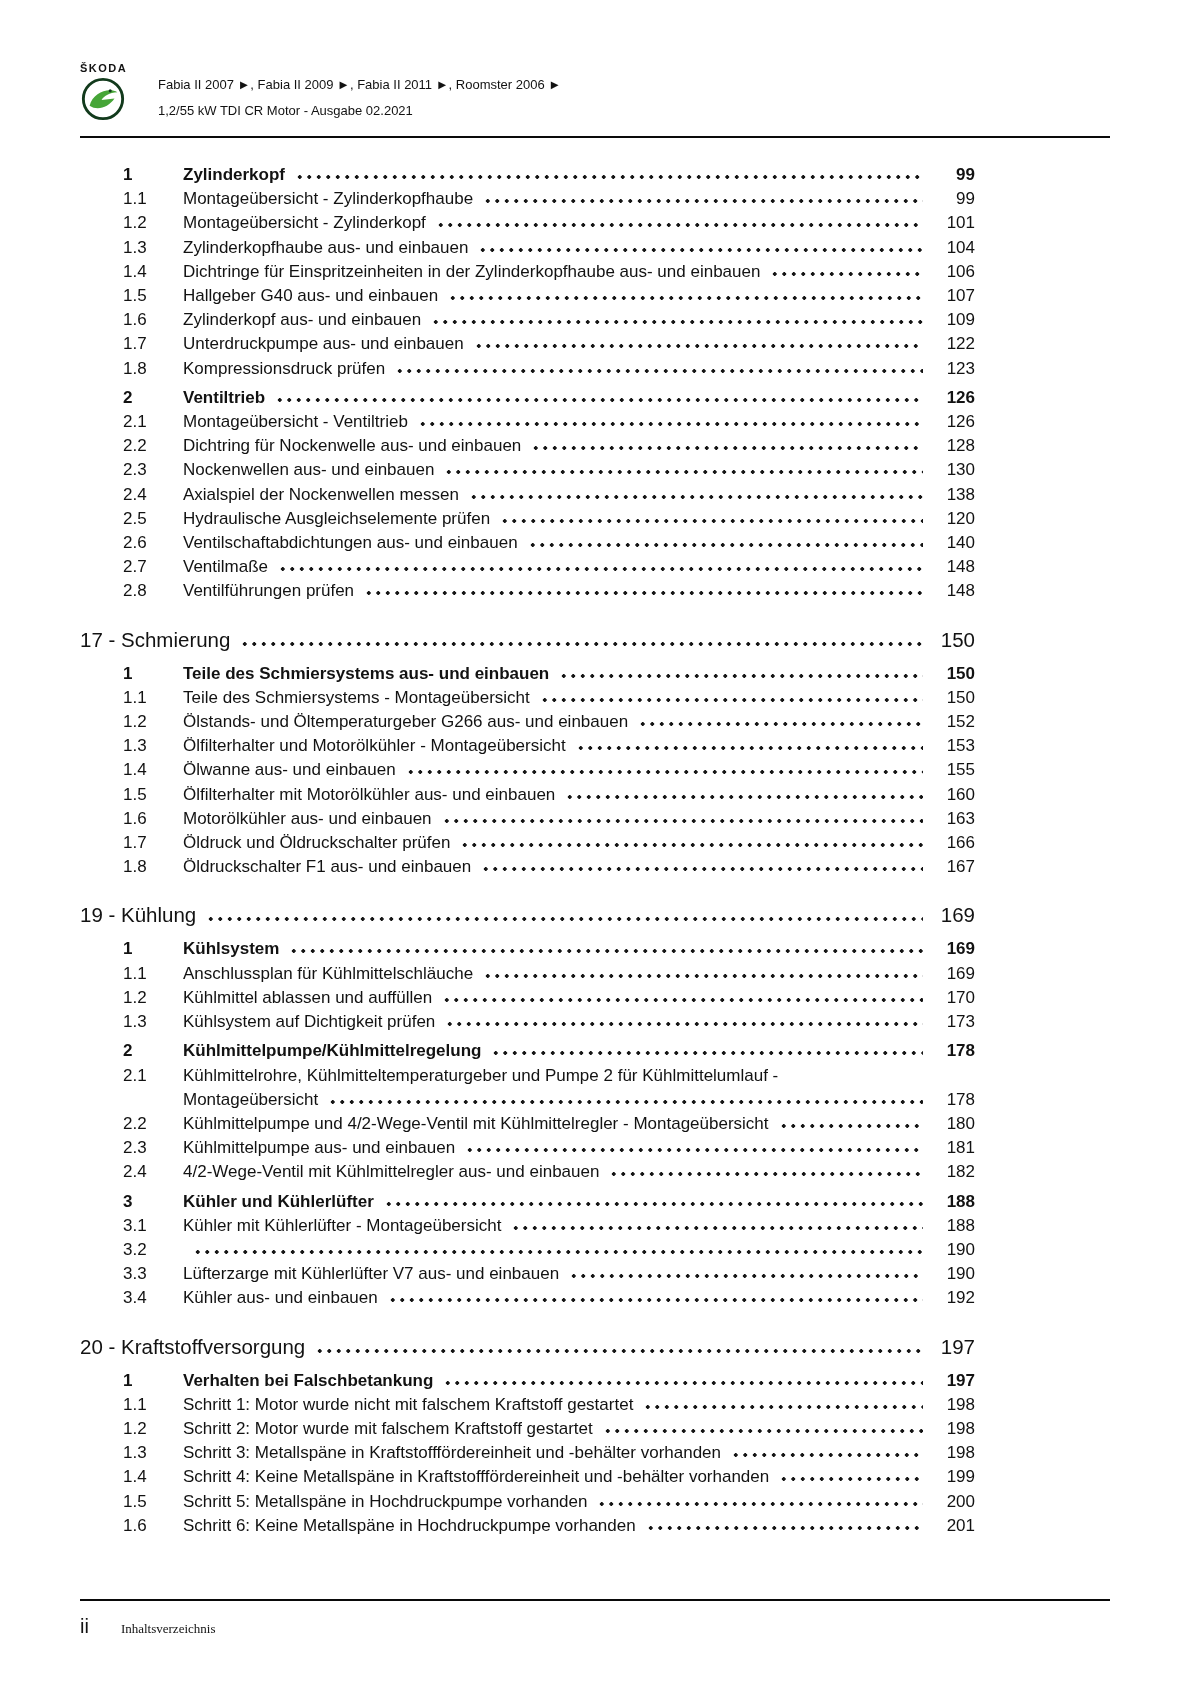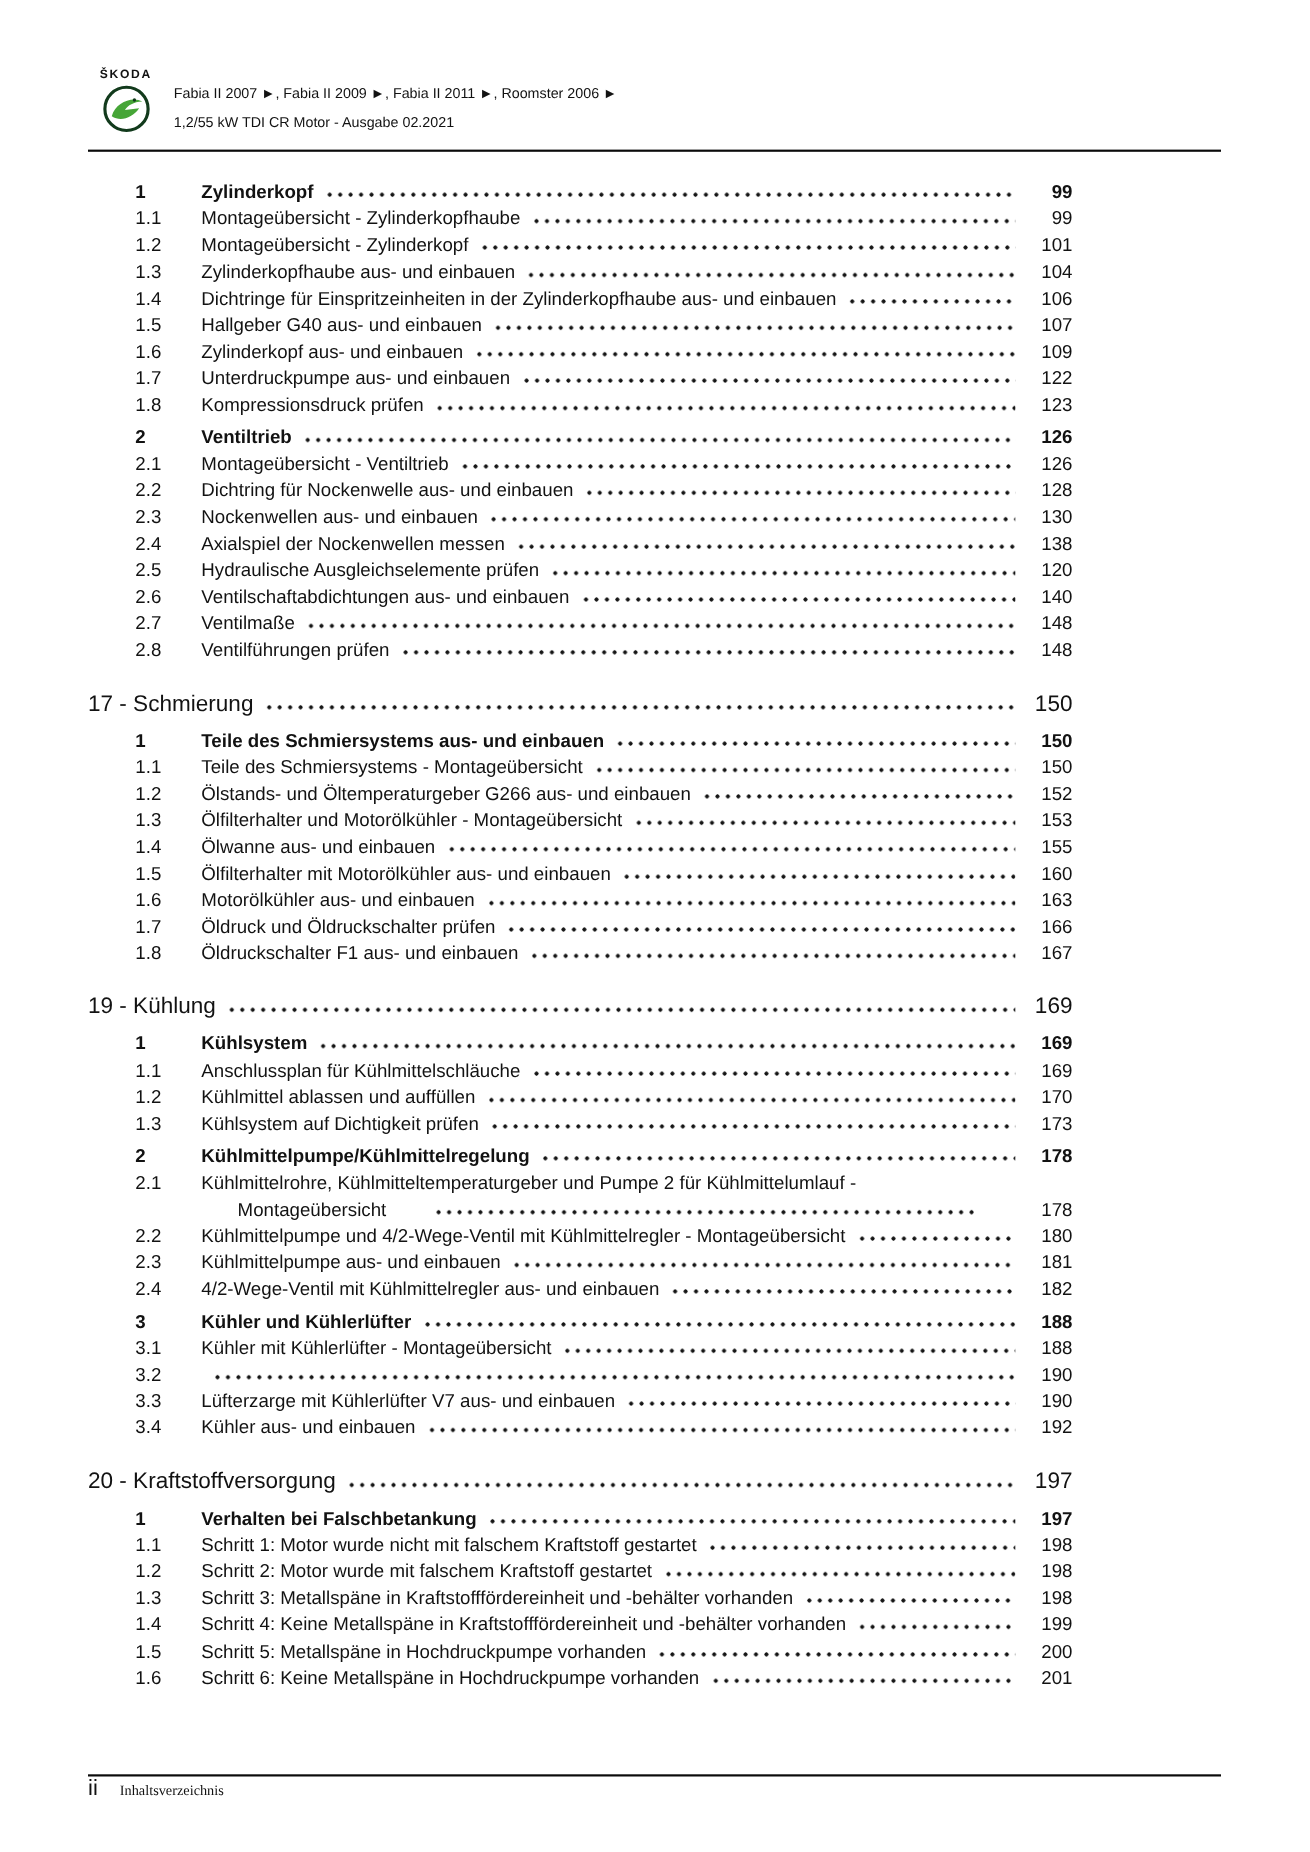--- a/index.html
+++ b/index.html
@@ -15,21 +15,21 @@
     width: 1191px;
     min-height: 1684px;
     padding: 62px 81px 46px 80px;
     display: flex;
     flex-direction: column;
     background: #ffffff;
   }
 
   
   .header { display: flex; align-items: flex-start; gap: 20px; margin-bottom: 12px; }
-  .logo-block { width: 58px; display: flex; flex-direction: column; align-items: flex-end; flex: 0 0 auto; }
+  .logo-block { width: 58px; display: flex; flex-direction: column; align-items: flex-start; flex: 0 0 auto; }
   .brand-text { font-size: 11px; font-weight: bold; letter-spacing: 1.5px; margin-bottom: 2px; }
   .logo-svg { width: 46px; height: 46px; display: block; }
   .header-text { padding-top: 10px; font-size: 13px; line-height: 26px; }
 
   .rule { border: none; border-top: 2px solid #0a0a0a; height: 0; width: 100%; }
 
   
   .toc { padding: 20px 135px 26px 0; }
   .toc-row {
     display: flex;
@@ -51,25 +51,25 @@
     flex: 1 1 14px;
     min-width: 14px;
     height: 14px;
     margin: 0 8px 0 10px;
     background-image: radial-gradient(circle, #151515 1.6px, transparent 2.05px);
     background-size: 9.5px 6px;
     background-position: left bottom;
     background-repeat: repeat-x;
   }
   .toc-row .pg { flex: 0 0 auto; min-width: 44px; text-align: right; }
-  .toc-row.cont-second { margin-top: 0; gap: 33px; }
+  .toc-row.cont-second { margin-top: 0; }
 
   
   .footer-rule { margin-top: auto; }
-  .footer { display: flex; align-items: baseline; gap: 20px; }
+  .footer { display: flex; align-items: baseline; gap: 32px; padding-top: 14px; }
   .footer-page { font-size: 20px; }
   .footer-label { font-size: 13px; font-family: Liberation Serif, serif; }
 </style>
 </head>
 <body>
 
 <div class="page">
 
   <header class="header">
     <div class="logo-block">

